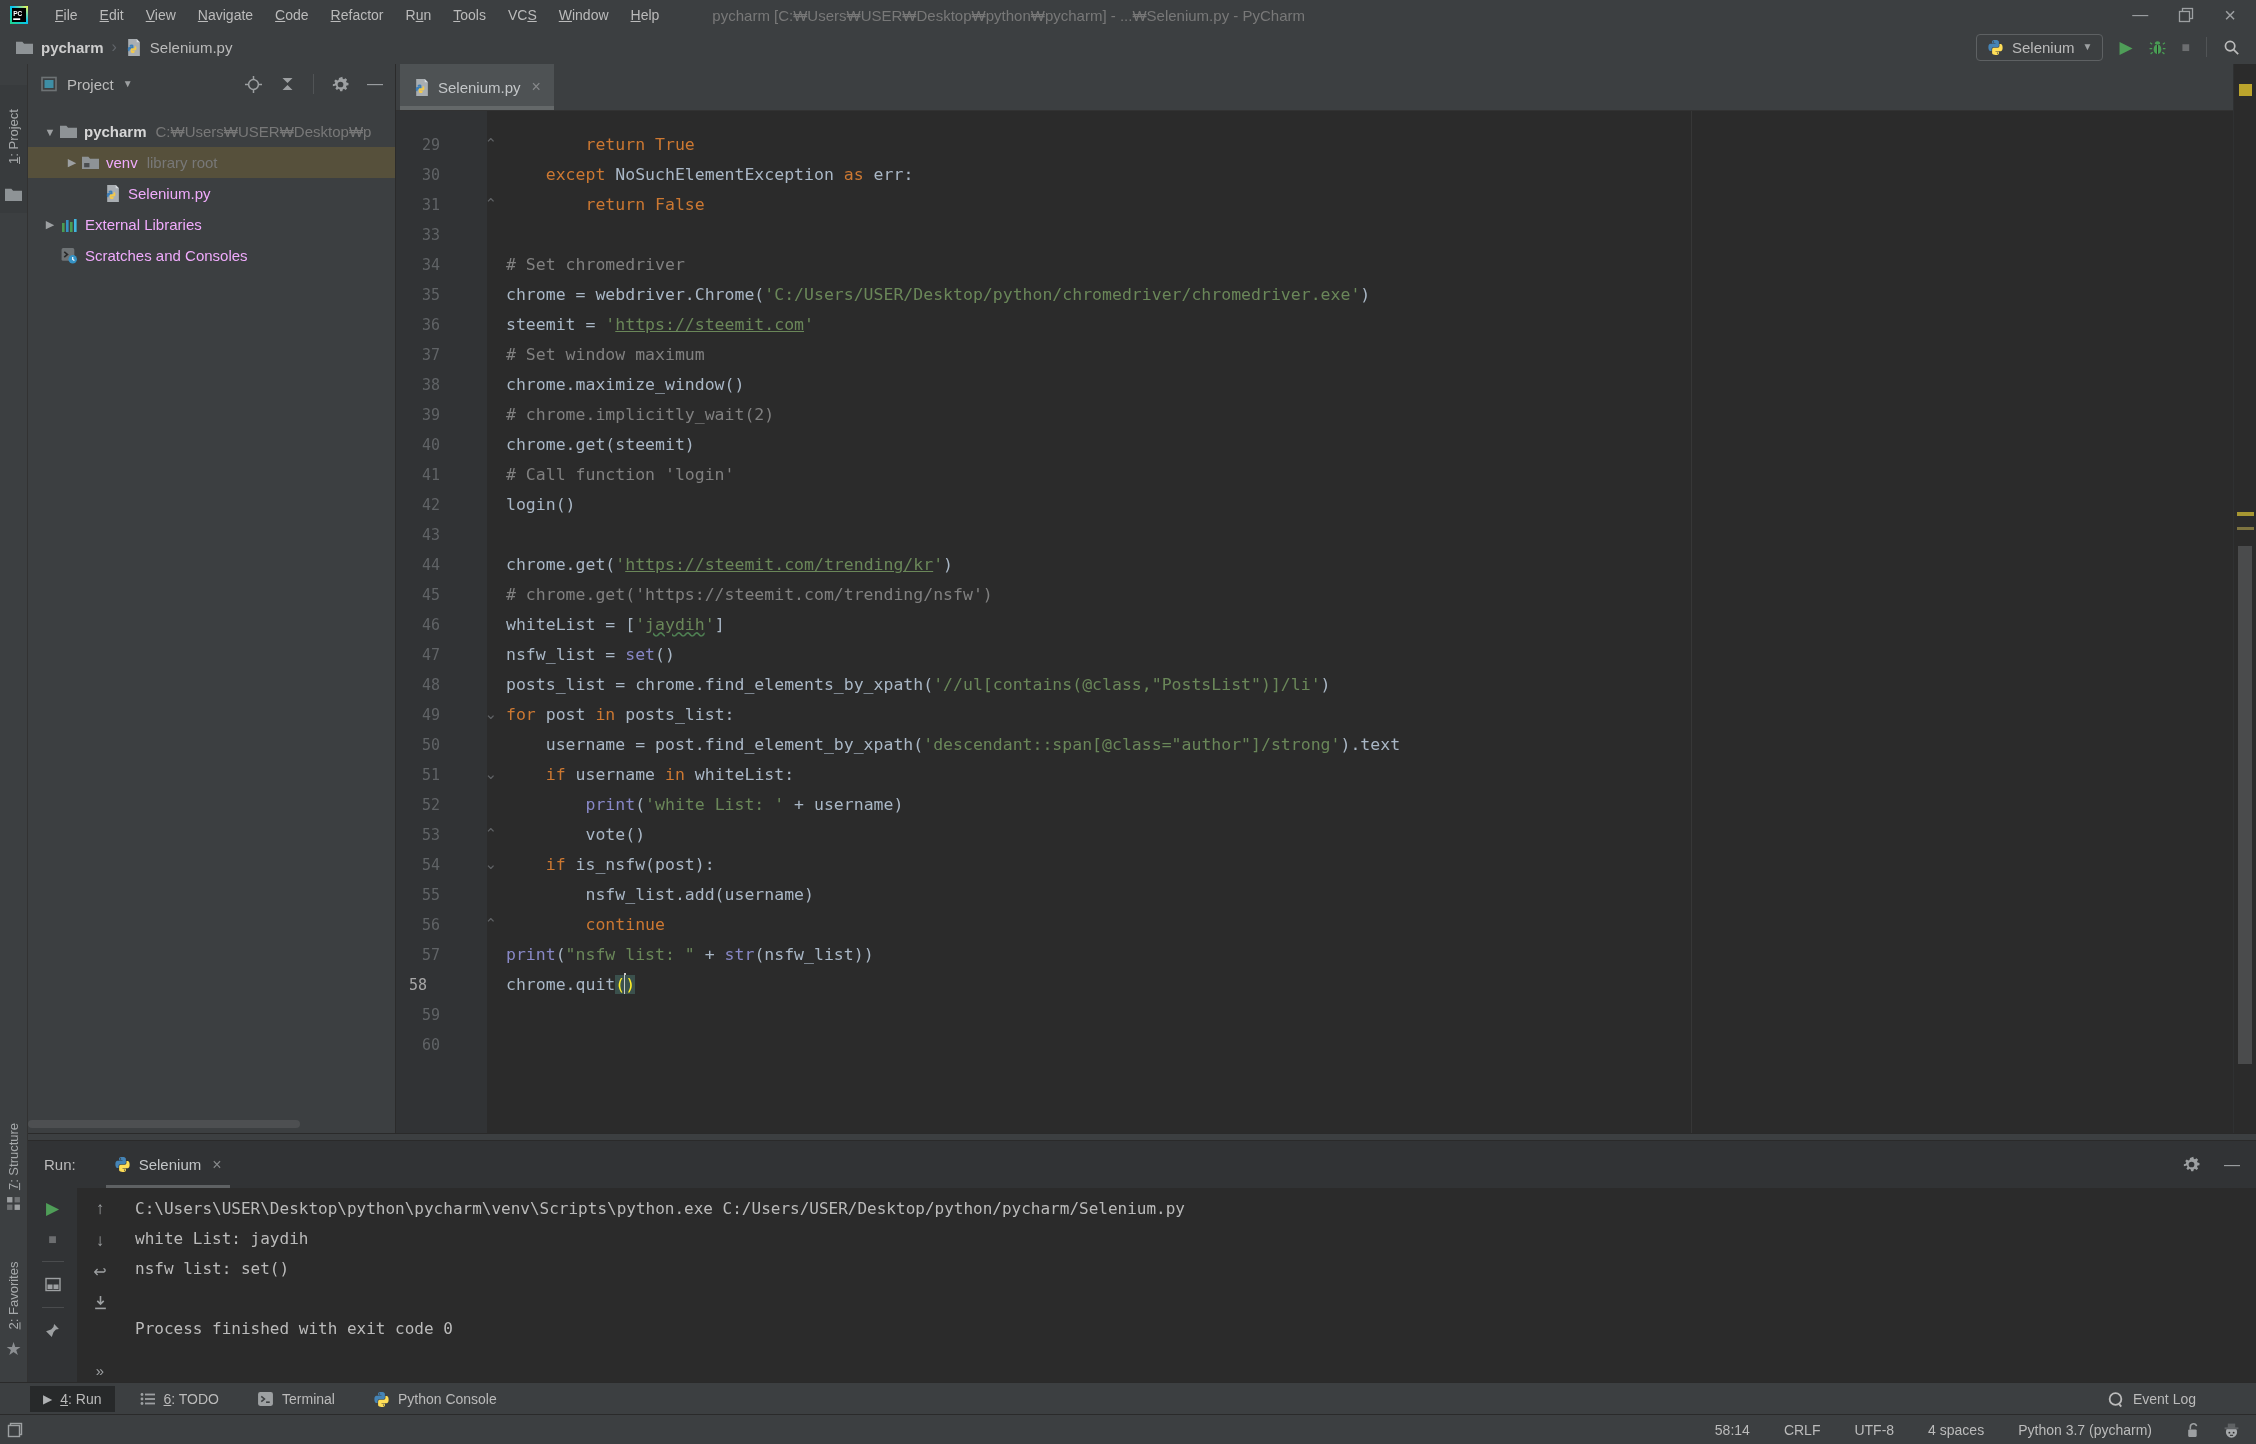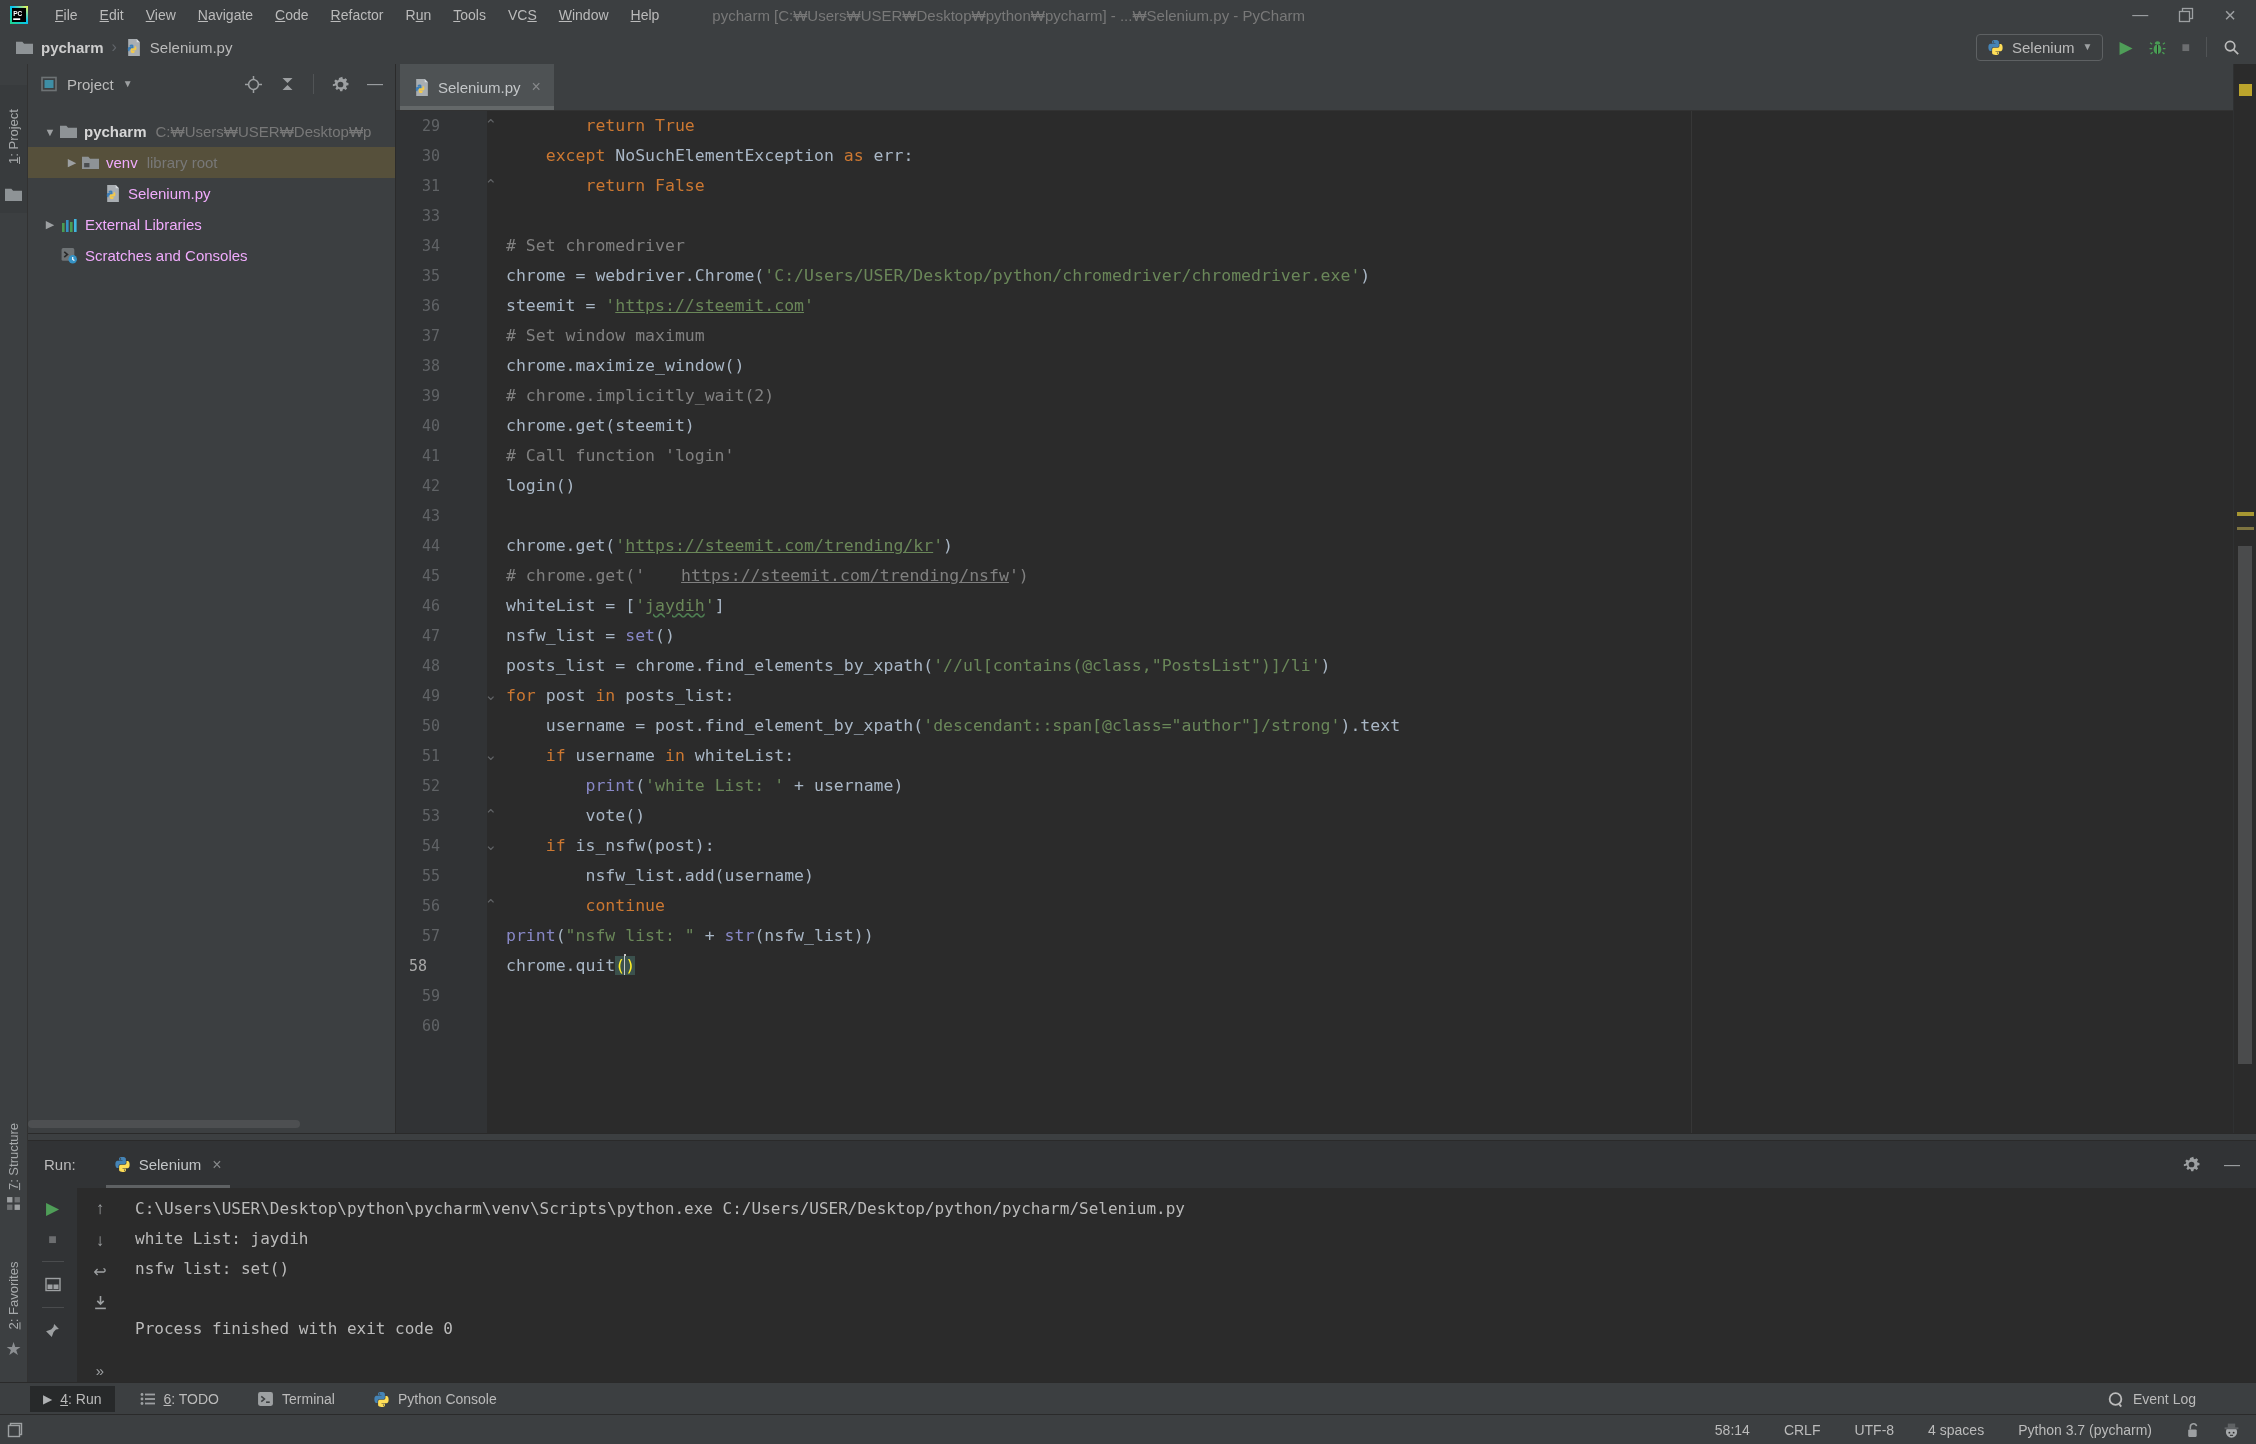--- a/index.html
+++ b/index.html
@@ -50,32 +50,32 @@
   .tree-suffix{color:#787878;margin-left:9px;}
   .pp-hscroll{position:absolute;bottom:5px;left:0;height:8px;width:272px;background:#5b5d5f;opacity:.55;border-radius:4px;}
 
   
   .editor{position:absolute;left:396px;top:64px;width:1837px;height:1069px;background:#2b2b2b;}
   .tabbar{height:46px;background:#3c3f41;border-bottom:1px solid #323232;display:flex;align-items:stretch;}
   .tab{display:flex;align-items:center;gap:8px;background:#4e5254;padding:0 13px;margin-left:4px;
        font-size:15px;color:#c3c6c8;position:relative;}
   .tab::after{content:"";position:absolute;left:0;right:0;bottom:0;height:4px;background:#646869;}
   .tab-close{color:#87898b;font-size:16px;margin-left:3px;}
-  .code{position:relative;height:1022px;font-family:"DejaVu Sans Mono",monospace;font-size:16.5px;overflow:hidden;}
+  .code{position:relative;height:1022px;font-family:"DejaVu Sans Mono",monospace;font-size:16.5px;padding-top:19px;overflow:hidden;}
   .gutter-bg{position:absolute;left:0;top:0;bottom:0;width:91px;background:#313335;}
   .margin-line{position:absolute;left:1295px;top:0;bottom:0;width:1px;background:#373737;}
   .code-line{position:relative;height:30px;display:flex;white-space:pre;}
   .lnum{width:44px;text-align:right;padding-right:10px;color:#606366;font-size:15px;flex:none;line-height:30px;}
   .code-line.cur .lnum{color:#a8a8a8;text-align:center;}
   .fold{width:47px;flex:none;text-align:right;padding-right:9px;color:#606366;line-height:28px;
         font-size:15px;font-family:"DejaVu Sans",sans-serif;}
   .ltext{line-height:30px;}
   .tk-t{color:#a9b7c6;} .tk-k{color:#cc7832;} .tk-s{color:#6a8759;}
   .tk-u{color:#6a8759;text-decoration:underline;}
-  .tk-c{color:#808080;} .tk-cu{color:#808080;text-decoration:underline;margin-left:36px;}
+  .tk-c{color:#808080;} .tk-cu{color:#808080;}
   .tk-b{color:#8888c6;}
   .tk-sw{color:#6a8759;text-decoration:underline wavy #4e8052;}
   .tk-m{color:#ffef28;background:#3b514d;}
   .caret{display:inline-block;width:2px;height:21px;background:#c8c8c8;vertical-align:text-bottom;margin:0 -1px;}
 
   
   .right-stripe{position:absolute;left:2233px;top:64px;width:23px;height:1069px;background:#2b2b2b;border-left:1px solid #2f3132;}
   .stripe-marker-top{position:absolute;top:20px;left:5px;width:13px;height:12px;background:#bba42c;}
   .stripe-warn1{position:absolute;top:448px;left:3px;width:17px;height:4px;background:#a79732;}
   .stripe-warn2{position:absolute;top:463px;left:3px;width:17px;height:3px;background:#7e7440;}

